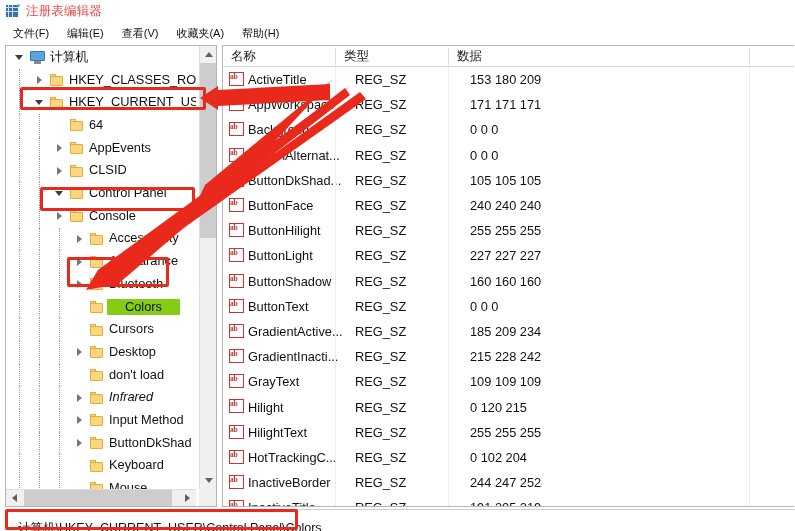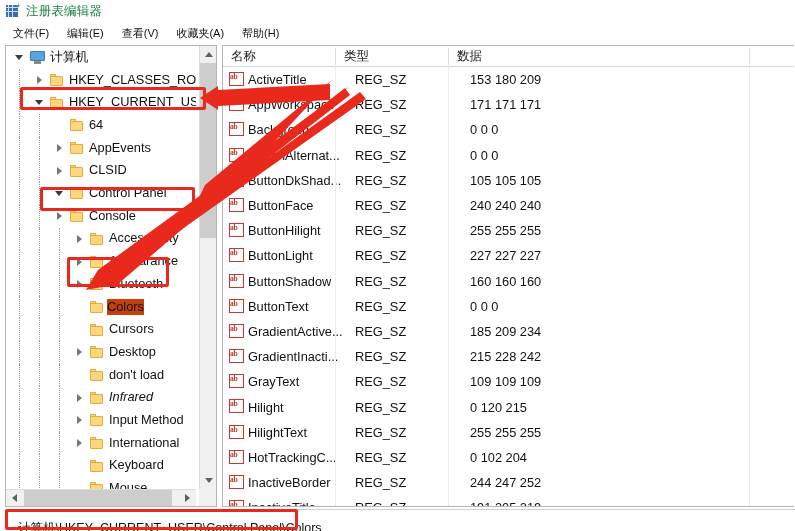--- a/index.html
+++ b/index.html
@@ -12,21 +12,21 @@
   }
   #app{position:relative;width:795px;height:531px;background:#fff;}
 
   
   .titlebar{position:absolute;left:0;top:0;width:795px;height:22px;background:#fff;display:flex;align-items:center;padding-left:6px;box-sizing:border-box;}
   .app-icon{width:14px;height:14px;position:relative;flex:0 0 auto;margin-right:6px;}
   .app-icon .grid{position:absolute;left:0;top:1px;width:12px;height:12px;background:#3a6fb0;
      background-image:linear-gradient(to right,transparent 2px,#cfe0f2 2px,#cfe0f2 3px,transparent 3px,transparent 6px,#cfe0f2 6px,#cfe0f2 7px,transparent 7px),
                       linear-gradient(to bottom,transparent 2px,#cfe0f2 2px,#cfe0f2 3px,transparent 3px,transparent 6px,#cfe0f2 6px,#cfe0f2 7px,transparent 7px);}
   .app-icon .spark{position:absolute;right:-1px;top:-1px;width:5px;height:5px;background:#4aa3dc;clip-path:polygon(50% 0,62% 38%,100% 50%,62% 62%,50% 100%,38% 62%,0 50%,38% 38%);}
-  .title-text{font-size:12.5px;color:#15803d;letter-spacing:.2px;}
+  .title-text{font-size:12.5px;color:#ef4444;letter-spacing:.2px;}
 
   
   .menubar{position:absolute;left:0;top:22px;width:795px;height:22px;display:flex;align-items:center;background:#fff;}
   .menu-item{padding:2px 9px;font-size:11px;color:#111;cursor:default;white-space:nowrap;}
   .menu-item:first-child{margin-left:4px;}
 
   
   .panes{position:absolute;left:0;top:45px;width:679px;height:463px;}
   .pane-tree{position:absolute;left:5px;top:0;width:212px;height:462px;background:#fff;border:1px solid #b5b5b5;box-sizing:border-box;overflow:hidden;}
   .pane-list{position:absolute;left:222px;top:0;width:572px;height:462px;background:#fff;border:1px solid #b5b5b5;border-right:none;box-sizing:border-box;overflow:hidden;}
@@ -38,21 +38,21 @@
   .chev{width:0;height:0;}
   .chev.collapsed{border-top:4px solid transparent;border-bottom:4px solid transparent;border-left:5px solid #767676;}
   .chev.expanded{border-left:4px solid transparent;border-right:4px solid transparent;border-top:5px solid #3b3b3b;}
   .folder{width:14px;height:12px;position:relative;flex:0 0 auto;margin-right:5px;}
   .folder .body{position:absolute;left:0;top:2px;width:13px;height:10px;background:#fcd77f;border:1px solid #e0ad3c;box-sizing:border-box;border-radius:1px;}
   .folder .tab{position:absolute;left:0;top:0px;width:6px;height:3px;background:#fcd77f;border:1px solid #e0ad3c;border-bottom:none;box-sizing:border-box;border-radius:1px 1px 0 0;}
   .monitor{width:15px;height:13px;position:relative;flex:0 0 auto;margin-right:5px;}
   .monitor .scr{position:absolute;left:0;top:0;width:15px;height:10px;background:#59a5db;border:1px solid #3b7bad;box-sizing:border-box;border-radius:1px;}
   .monitor .stand{position:absolute;left:4px;top:10px;width:7px;height:3px;background:#8a8a8a;}
   .tlabel{line-height:1;}
-  .tnode.sel .tlabel{background:#c2410c;padding:2px 0;margin-left:-2px;text-align:center;}
+  .tnode.sel .tlabel{background:#84cc16;padding:2px 18px;margin-left:-2px;text-align:center;}
   .guide{position:absolute;top:0;width:1px;height:22.7px;border-left:1px dotted #9a9a9a;}
 
   
   .vsb{position:absolute;right:0;top:0;width:17px;height:443px;background:#f0f0f0;border-left:1px solid #dcdcdc;box-sizing:border-box;}
   .vsb .arw{position:absolute;left:0;width:17px;height:17px;display:flex;align-items:center;justify-content:center;background:#f0f0f0;}
   .vsb .arw.up{top:0;}
   .vsb .arw.dn{bottom:0;}
   .caret-u{width:0;height:0;border-left:4px solid transparent;border-right:4px solid transparent;border-bottom:5px solid #606060;}
   .caret-d{width:0;height:0;border-left:4px solid transparent;border-right:4px solid transparent;border-top:5px solid #606060;}
   .vsb .thumb{position:absolute;left:0;width:17px;background:#cdcdcd;}
@@ -347,21 +347,21 @@
             <div class="guide" style="left: 33px;"></div>
             <div class="guide" style="left: 53px;"></div>
             <div class="tw" style="left: 66px;">
               <div class="chev collapsed"></div>
             </div>
             <div style="display: flex; align-items: center; margin-left: 84px;">
               <div class="folder">
                 <div class="tab"></div>
                 <div class="body"></div>
               </div>
-              <span class="tlabel">International</span>
+              <span class="tlabel">ButtonDkShad</span>
             </div>
           </div>
           <div class="tnode">
             <div class="guide" style="left: 13px;"></div>
             <div class="guide" style="left: 33px;"></div>
             <div class="guide" style="left: 53px;"></div>
             <div style="display: flex; align-items: center; margin-left: 84px;">
               <div class="folder">
                 <div class="tab"></div>
                 <div class="body"></div>

